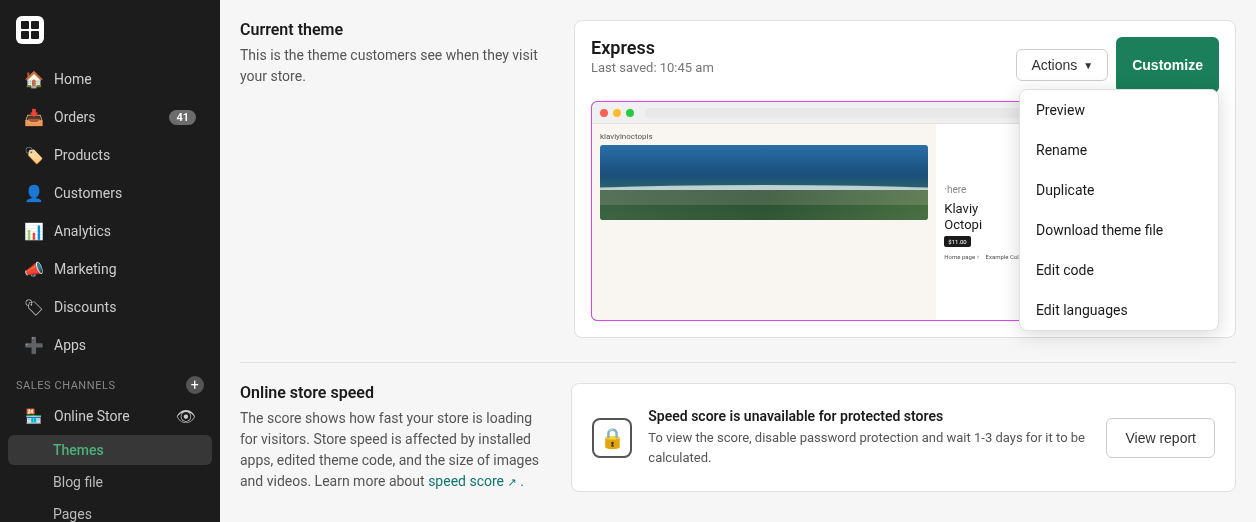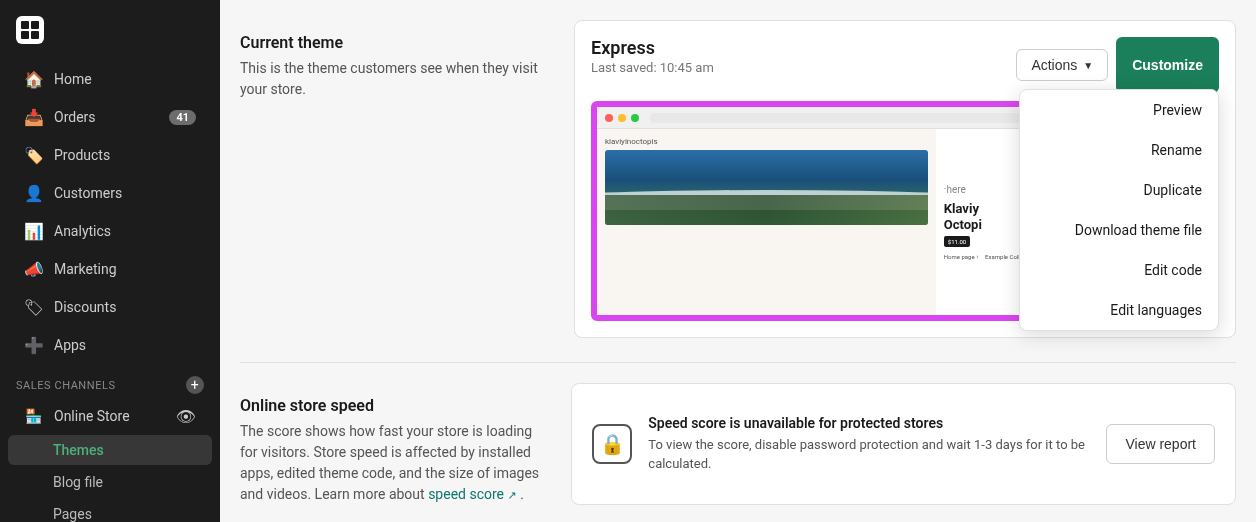--- a/index.html
+++ b/index.html
@@ -130,21 +130,20 @@
       background: #f6f6f7;
       padding: 20px;
       position: relative;
     }
 
     .section-title {
       font-size: 16px;
       font-weight: 600;
       color: #1a1a1a;
       margin-bottom: 6px;
-      margin-top: 13px;
     }
     .section-desc {
       font-size: 14px;
       color: #555;
       line-height: 1.5;
     }
 
     
     .theme-section {
       display: flex;
@@ -212,36 +211,35 @@
     .dropdown-menu {
       position: absolute;
       top: 52px;
       right: 0;
       background: #fff;
       border: 1px solid #e0e0e0;
       border-radius: 8px;
       box-shadow: 0 4px 20px rgba(0,0,0,0.15);
       min-width: 200px;
       z-index: 100;
-      text-align: right;
     }
     .dropdown-item {
       padding: 12px 16px;
       font-size: 14px;
       color: #1a1a1a;
       cursor: pointer;
     }
     .dropdown-item:first-child { border-radius: 8px 8px 0 0; }
     .dropdown-item:last-child { border-radius: 0 0 8px 8px; }
 
     
     .theme-preview-img {
       width: 100%;
       height: 220px;
-      border: 6px solid #d946ef;
+      border: 1px solid #d946ef;
       border-radius: 6px;
       overflow: hidden;
       background: #404040;
       position: relative;
     }
     .preview-browser-bar {
       background: #f0f0f0;
       height: 22px;
       display: flex;
       align-items: center;
@@ -288,21 +286,21 @@
       width: 45%;
       padding: 8px;
       background: #fff;
       display: flex;
       flex-direction: column;
       justify-content: center;
       align-items: flex-start;
     }
     .preview-brand-text {
       font-size: 13px;
-      font-weight: 700;
+      font-weight: 400;
       color: #1a1a1a;
       line-height: 1.2;
     }
     .preview-nav-tabs {
       display: flex;
       gap: 6px;
       margin-top: 6px;
       font-size: 6px;
       color: #555;
     }

